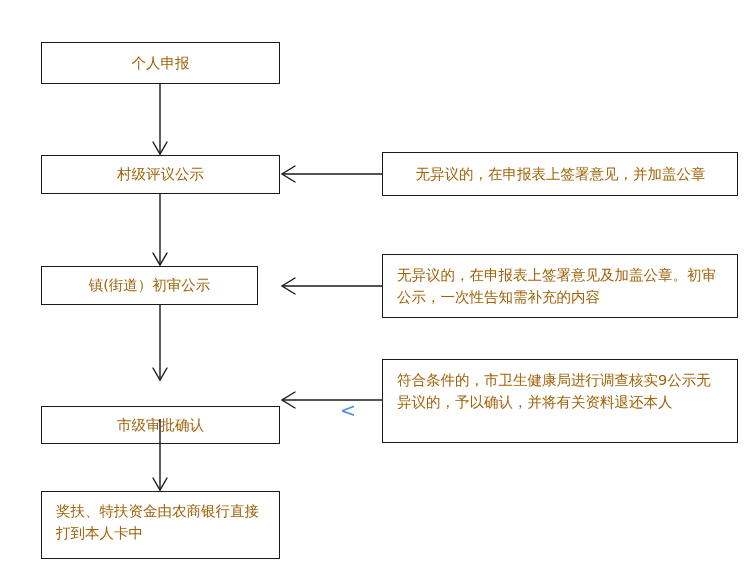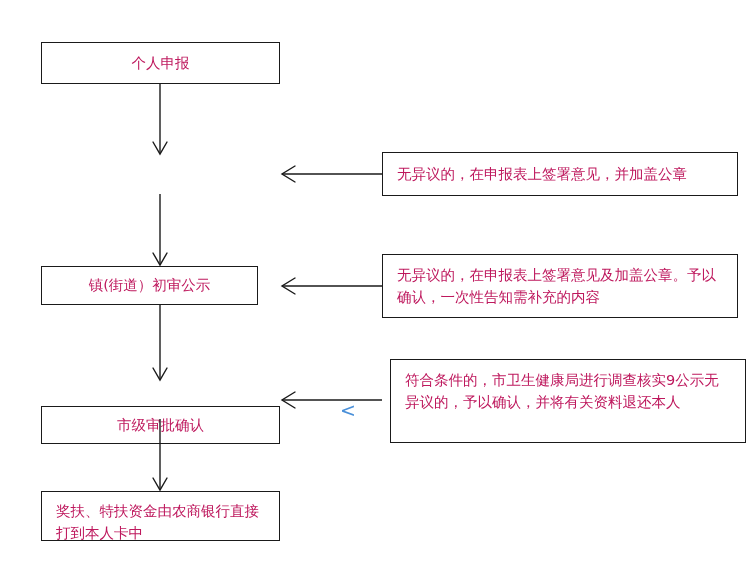--- a/index.html
+++ b/index.html
@@ -20,41 +20,42 @@
     position: absolute;
     box-sizing: border-box;
     border: 1px solid #1a1a1a;
     background: #ffffff;
     display: flex;
     align-items: center;
     justify-content: center;
     text-align: center;
     font-size: 14.5px;
     line-height: 1.55;
-    color: #be185d;
+    color: #a16207;
   }
   .node.proc {
     justify-content: center;
   }
   .node.proc-multiline {
     justify-content: flex-start;
     text-align: left;
     padding: 8px 14px;
     align-items: flex-start;
   }
   .node.note {
     justify-content: flex-start;
     text-align: left;
     align-items: flex-start;
     padding: 9px 13px 9px 14px;
   }
   .node.note.single {
     align-items: center;
     padding-top: 0;
     padding-bottom: 0;
+    justify-content: center;
   }
   .conn {
     position: absolute;
     pointer-events: none;
   }
   .conn svg {
     display: block;
     overflow: visible;
   }
   .stray-mark {
@@ -68,42 +69,45 @@
 </style>
 </head>
 <body>
 
 <div id="canvas">
 
   <div class="node proc" id="node-step-1" style="left: 41px; top: 42px; width: 239px; height: 42px;">
     <span>个人申报</span>
   </div>
 
+  <div class="node proc" id="node-step-2" style="left: 41px; top: 155px; width: 239px; height: 39px;">
+    <span>村级评议公示</span>
+  </div>
 
   <div class="node proc" id="node-step-3" style="left: 41px; top: 266px; width: 217px; height: 39px;">
     <span>镇(街道）初审公示</span>
   </div>
 
   <div class="node proc" id="node-step-4" style="left: 41px; top: 381px; width: 239px; height: 38px; margin-top: 25px;">
     <span>市级审批确认</span>
   </div>
 
-  <div class="node proc-multiline" id="node-step-5" style="left: 41px; top: 491px; width: 239px; height: 50px;">
+  <div class="node proc-multiline" id="node-step-5" style="left: 41px; top: 491px; width: 239px; height: 68px;">
     <span>奖扶、特扶资金由农商银行直接打到本人卡中</span>
   </div>
 
   <div class="node note single" id="node-note-1" style="left: 382px; top: 152px; width: 356px; height: 44px;">
     <span>无异议的，在申报表上签署意见，并加盖公章</span>
   </div>
 
   <div class="node note" id="node-note-2" style="left: 382px; top: 254px; width: 356px; height: 64px;">
-    <span>无异议的，在申报表上签署意见及加盖公章。予以确认，一次性告知需补充的内容</span>
+    <span>无异议的，在申报表上签署意见及加盖公章。初审公示，一次性告知需补充的内容</span>
   </div>
 
-  <div class="node note" id="node-note-3" style="left: 382px; top: 359px; width: 356px; height: 84px; margin-left: 8px;">
+  <div class="node note" id="node-note-3" style="left: 382px; top: 359px; width: 356px; height: 84px;">
     <span>符合条件的，市卫生健康局进行调查核实9公示无异议的，予以确认，并将有关资料退还本人</span>
   </div>
 
   <div class="conn" id="connector-layer">
       <svg width="748" height="577" style="position:absolute;left:0;top:0;">
         <line x1="160" y1="84" x2="160" y2="153" stroke="#1a1a1a" stroke-width="1.4"></line>
         <path d="M153 142 L160 154 L167 142" fill="none" stroke="#1a1a1a" stroke-width="1.4" stroke-linecap="round" stroke-linejoin="miter"></path>
         <line x1="160" y1="194" x2="160" y2="264" stroke="#1a1a1a" stroke-width="1.4"></line>
         <path d="M153 253 L160 265 L167 253" fill="none" stroke="#1a1a1a" stroke-width="1.4" stroke-linecap="round" stroke-linejoin="miter"></path>
         <line x1="160" y1="305" x2="160" y2="379" stroke="#1a1a1a" stroke-width="1.4"></line>

